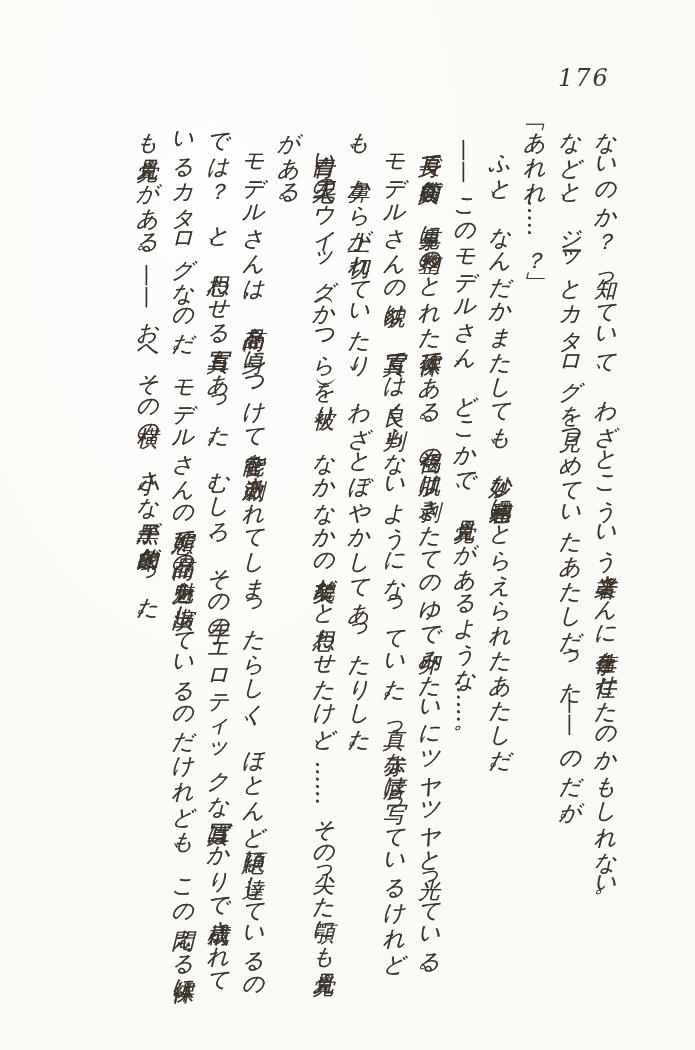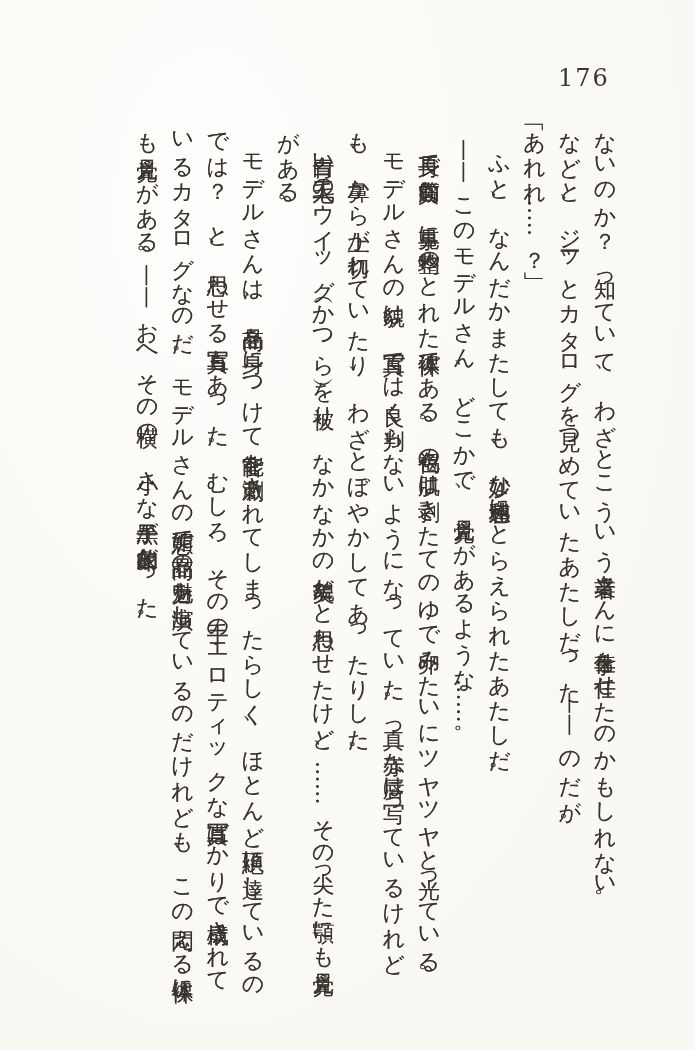--- a/index.html
+++ b/index.html
@@ -14,20 +14,21 @@
     font-family: "DejaVu Serif", "Liberation Serif", serif;
     overflow: hidden;
   }
   .page {
     position: absolute;
     inset: 0;
     background:
       radial-gradient(ellipse at 30% 20%, rgba(255,255,255,0.6), rgba(244,243,238,0.25) 70%),
       #fbfaf6;
     color: #37322c;
+    font-style: italic;
   }
   .page-number {
     position: absolute;
     top: 64px;
     left: 558px;
     font-size: 24px;
     letter-spacing: 2px;
     color: #3b362f;
   }
   .text-block {

